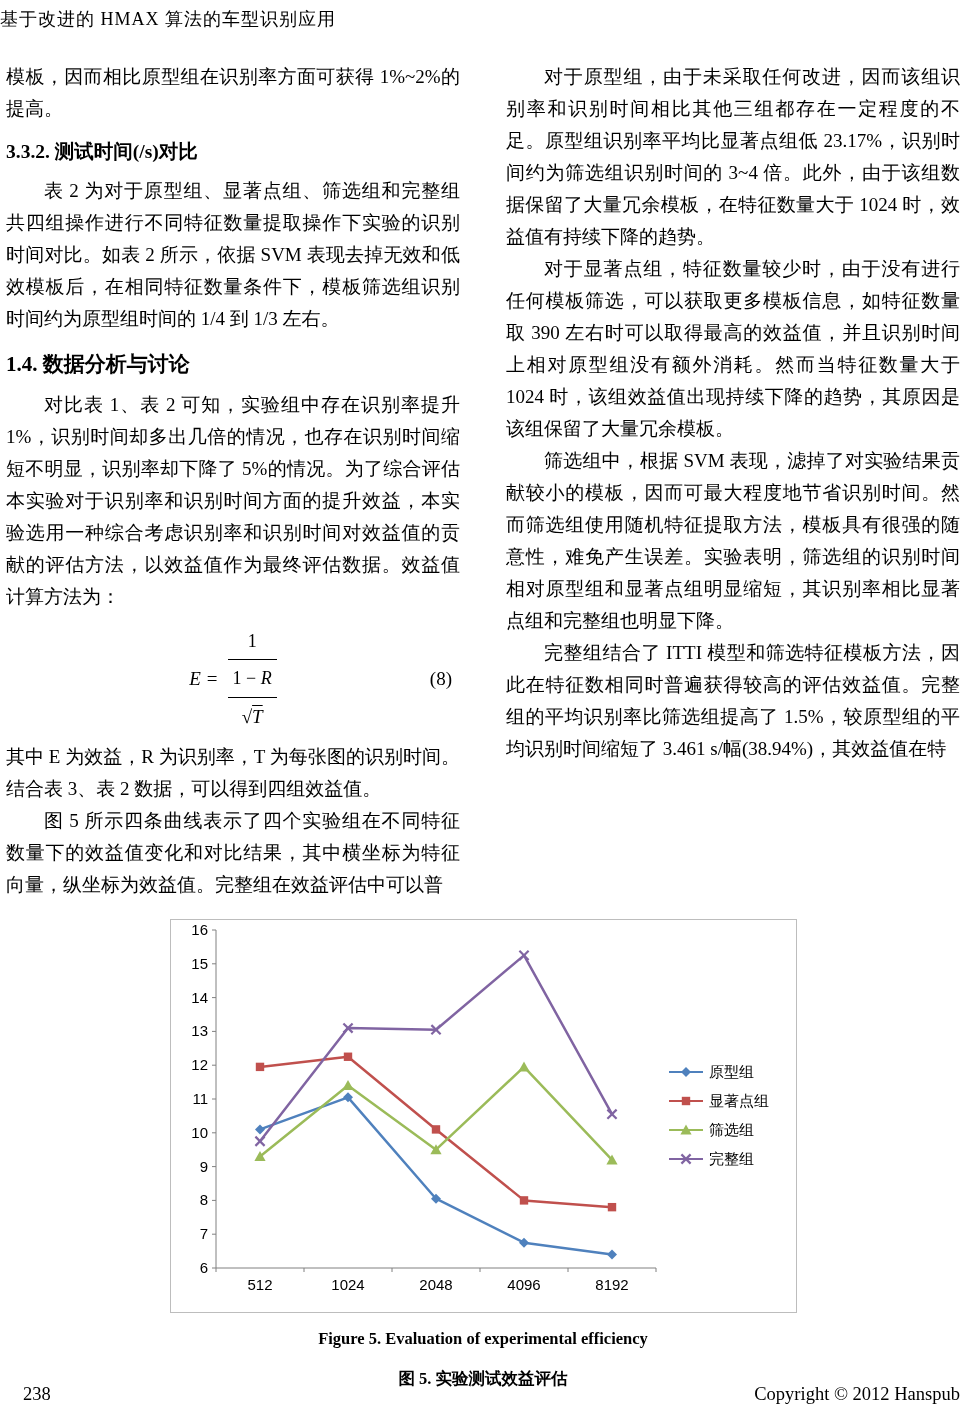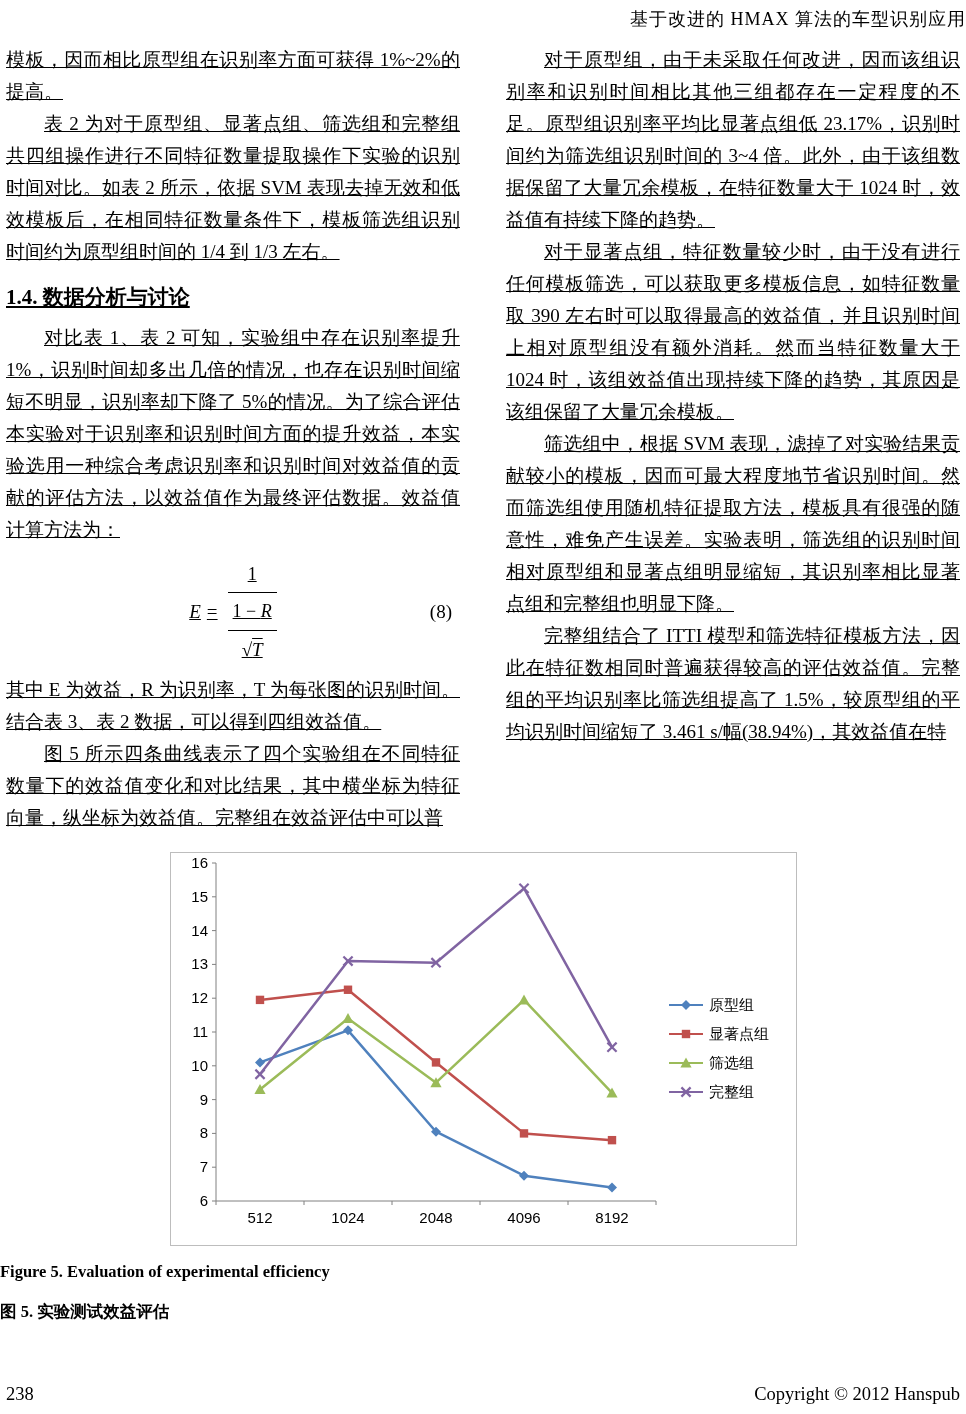--- a/index.html
+++ b/index.html
@@ -6,24 +6,24 @@
   html,body { background:#ffffff; }
   .page {
     position:relative;
     width:966px; height:1414px;
     margin:0 auto;
     background:#ffffff;
     color:#000000;
     font-family:"Liberation Serif","DejaVu Serif",serif;
     overflow:hidden;
   }
-  .header { padding-top:7px; text-align:right;padding-left:40px; }
+  .header { padding-top:7px; text-align:left; }
   .paper-title { font-size:18px; letter-spacing:1px; }
 
-  .content { display:flex; gap:46px; padding:0 6px; margin-top:13px;text-decoration:underline; }
+  .content { display:flex; gap:46px; padding:0 6px; margin-top:30px; }
   .col { flex:1; font-size:19px; line-height:32px; text-align:justify; }
   .col p { margin:0; }
   p.indent { text-indent:2em; }
 
   h3.subheading { font-size:19.5px; font-weight:bold; margin:11px 0 7px; }
   h2.heading { font-size:21px; font-weight:bold; margin:13px 0 9px; }
 
   .formula {
     position:relative;
     display:flex; align-items:center; justify-content:center;
@@ -43,43 +43,44 @@
   .f-num { position:absolute; right:8px; top:50%; transform:translateY(-50%); }
 
   .chart-box {
     width:627px;
     margin:18px auto 0;
     border:1px solid #bdbdbd;
     background:#ffffff;
   }
   #chart-svg { display:block; font-family:"Liberation Sans","DejaVu Sans",sans-serif; }
 
-  .caption { margin-top:16px; text-align:left; font-weight:bold; }
+  .caption { margin-top:16px; text-align:center; font-weight:bold; }
   .cap-en { font-size:16.5px; }
   .cap-zh { font-size:16.5px; margin-top:19px; }
 
   .footer {
-    position:absolute; left:6px; right:6px; bottom:9px;
+    position:absolute; left:23px; right:6px; bottom:9px;
     display:flex; justify-content:space-between;
     font-size:18.5px;
   }
 </style>
 </head>
 <body>
 
 <div class="page">
 
   <div class="header">
     <span class="paper-title">基于改进的 HMAX 算法的车型识别应用</span>
   </div>
 
   <div class="content">
 
     <div class="col">
       <p>模板，因而相比原型组在识别率方面可获得 1%~2%的提高。</p>
+      <h3 class="subheading">3.3.2. 测试时间(/s)对比</h3>
       <p class="indent">表 2 为对于原型组、显著点组、筛选组和完整组共四组操作进行不同特征数量提取操作下实验的识别时间对比。如表 2 所示，依据 SVM 表现去掉无效和低效模板后，在相同特征数量条件下，模板筛选组识别时间约为原型组时间的 1/4 到 1/3 左右。</p>
       <h2 class="heading">1.4. 数据分析与讨论</h2>
       <p class="indent">对比表 1、表 2 可知，实验组中存在识别率提升1%，识别时间却多出几倍的情况，也存在识别时间缩短不明显，识别率却下降了 5%的情况。为了综合评估本实验对于识别率和识别时间方面的提升效益，本实验选用一种综合考虑识别率和识别时间对效益值的贡献的评估方法，以效益值作为最终评估数据。效益值计算方法为：</p>
 
       <div class="formula">
         <span class="f-var">E</span>
         <span class="f-eq">=</span>
         <span class="frac outer">
           <span class="frac inner">
             <span class="inner-row">1</span>

